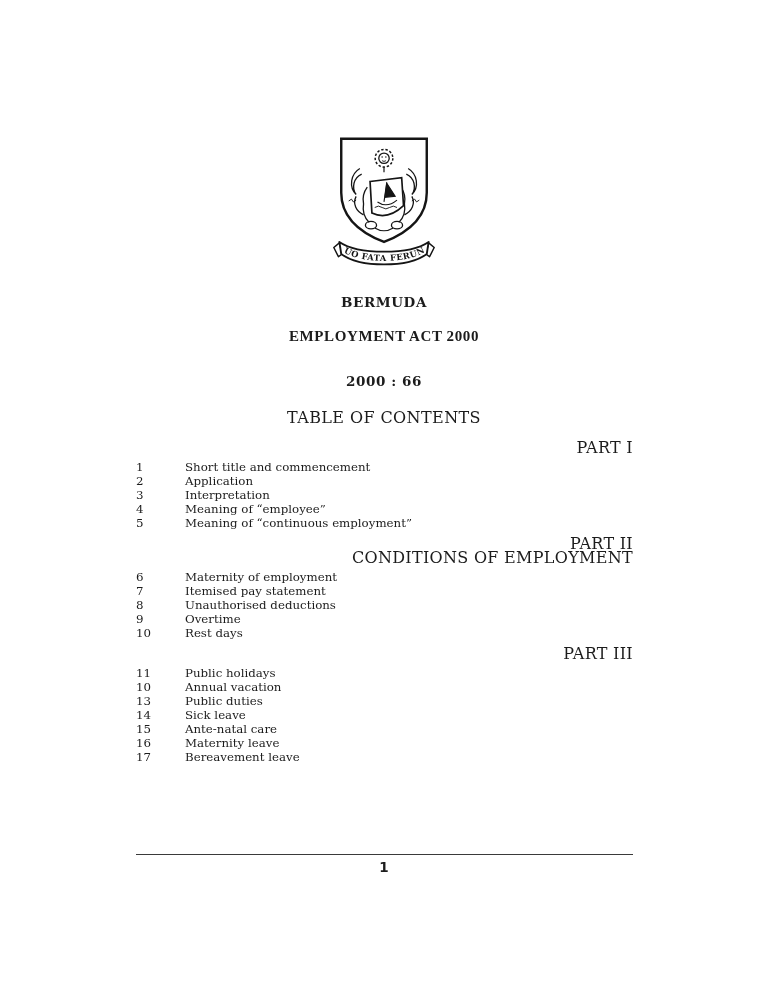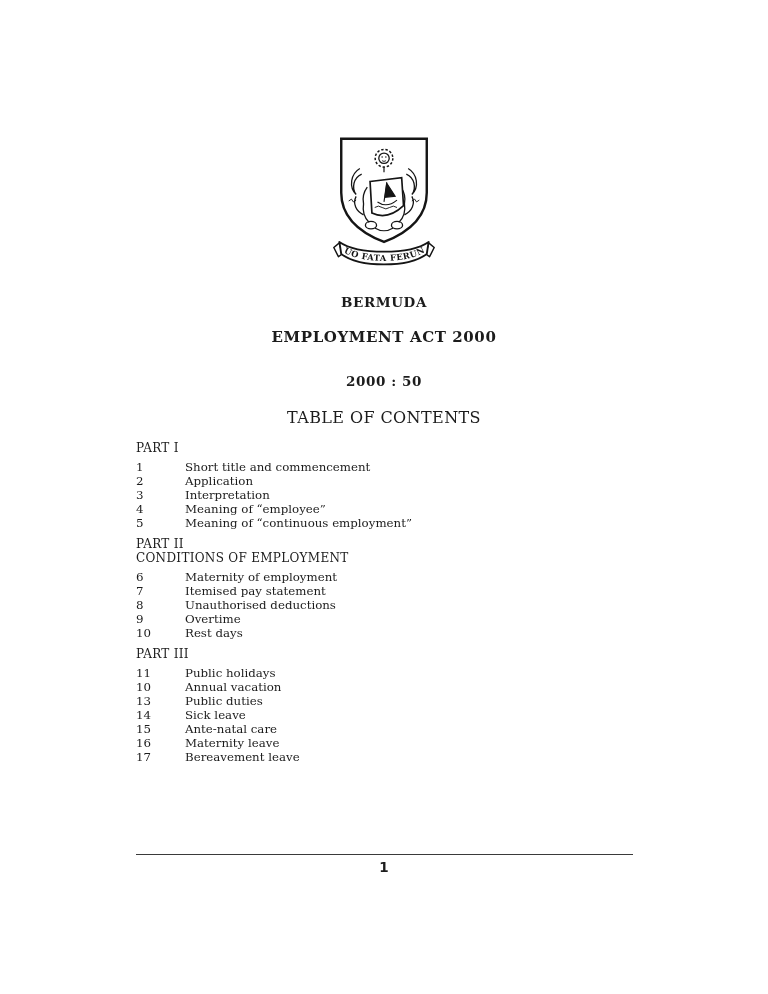--- a/index.html
+++ b/index.html
@@ -19,33 +19,33 @@
     transform: translateX(-50%);
   }
   .heading {
     position: absolute;
     left: 0;
     width: 100%;
     text-align: center;
     white-space: nowrap;
   }
   .country   { top: 294px; font-size: 13.5px; font-weight: bold; letter-spacing: 0.6px; }
-  .act-title { top: 328px; font-size: 15px;   font-weight: bold; letter-spacing: 0.6px; }
+  .act-title { top: 328px; font-size: 15px;   font-weight: bold; letter-spacing: 0.6px; font-family: Liberation Serif, serif; }
   .act-num   { top: 373px; font-size: 13.5px; font-weight: bold; letter-spacing: 0.6px; }
   .toc-head  { top: 408px; font-size: 16px; letter-spacing: 0.4px; }
 
   .toc {
     position: absolute;
     top: 441px;
     left: 136px;
     width: 497px;
   }
   .part-head {
-    text-align: left;
-    font-size: 12px;
+    text-align: right;
+    font-size: 16px;
     line-height: 14px;
     margin: 7px 0 5px 0;
     letter-spacing: 0.3px;
   }
   .part:first-child .part-head { margin-top: 0; }
   .items { list-style: none; margin: 0; padding: 0; }
   .toc-item {
     display: flex;
     font-size: 11.8px;
     line-height: 14px;
@@ -129,21 +129,21 @@
         <path d="M12,115 C32,129 88,129 108,115 L106,128 C86,143 34,143 14,128 Z" fill="#ffffff" stroke="#151515" stroke-width="2" stroke-linejoin="round"></path>
         <text font-size="9" font-weight="bold" fill="#151515" letter-spacing="0.5">
           <textPath href="#mottoPath" startOffset="50%" text-anchor="middle">QUO FATA FERUNT</textPath>
         </text>
       </g>
     </svg>
   </div>
 
   <div class="heading country">BERMUDA</div>
   <div class="heading act-title">EMPLOYMENT ACT 2000</div>
-  <div class="heading act-num">2000 : 50</div>
+  <div class="heading act-num">2000 : 66</div>
   <div class="heading toc-head">TABLE OF CONTENTS</div>
 
   <main class="toc" id="toc-root">
   <section class="part">
     <div class="part-head">
       <div class="part-label">PART I</div>
     </div>
     <ol class="items">
   <li class="toc-item">
     <span class="num">1</span>

